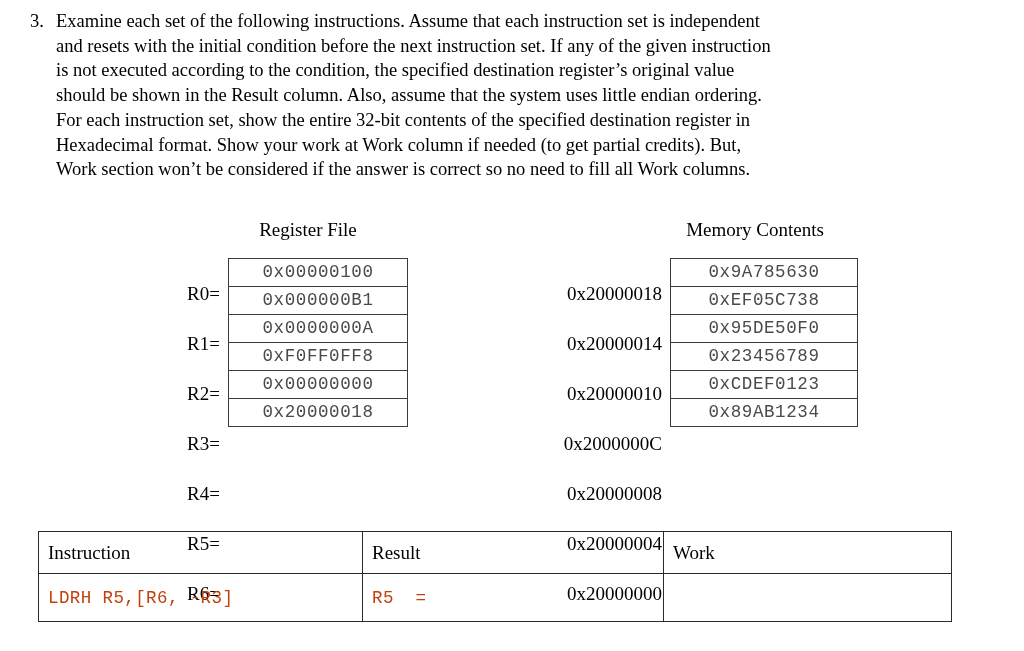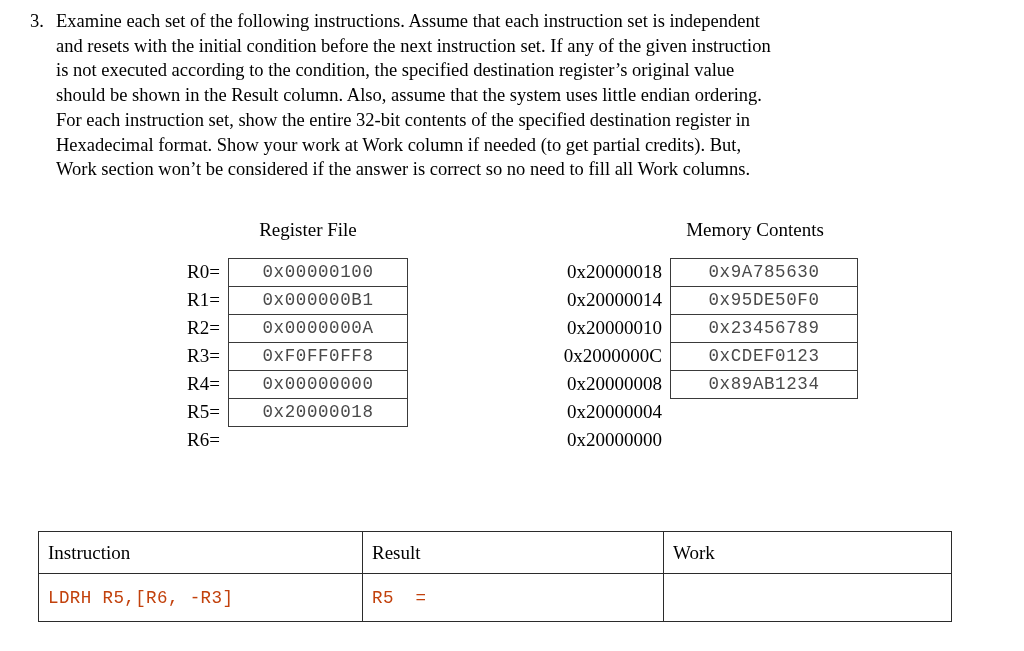--- a/index.html
+++ b/index.html
@@ -97,20 +97,21 @@
   }
 
   .row-label {
     height: 28px;
     line-height: 28px;
     font-size: 19px;
     text-align: right;
     white-space: nowrap;
     padding-right: 8px;
     box-sizing: border-box;
+    margin-top: 22px;
   }
   #register-panel .label-col { width: 78px; }
   #memory-panel  .label-col { width: 145px; }
 
   .row-value {
     height: 28px;
     line-height: 27px;
     box-sizing: border-box;
     border-bottom: 1px solid #3a3a3a;
     font-family: "Liberation Mono", "DejaVu Sans Mono", monospace;
@@ -204,20 +205,21 @@
       <div class="row-label">0x20000018</div>
       <div class="row-label">0x20000014</div>
       <div class="row-label">0x20000010</div>
       <div class="row-label">0x2000000C</div>
       <div class="row-label">0x20000008</div>
       <div class="row-label">0x20000004</div>
       <div class="row-label">0x20000000</div>
     </div>
     <div class="value-col">
       <div class="row-value">0x9A785630</div>
+      <div class="row-value">0xEF05C738</div>
       <div class="row-value">0x95DE50F0</div>
       <div class="row-value">0x23456789</div>
       <div class="row-value">0xCDEF0123</div>
       <div class="row-value">0x89AB1234</div>
     </div>
   </div>
 
 </div>
 
 <table id="worksheet-table">

